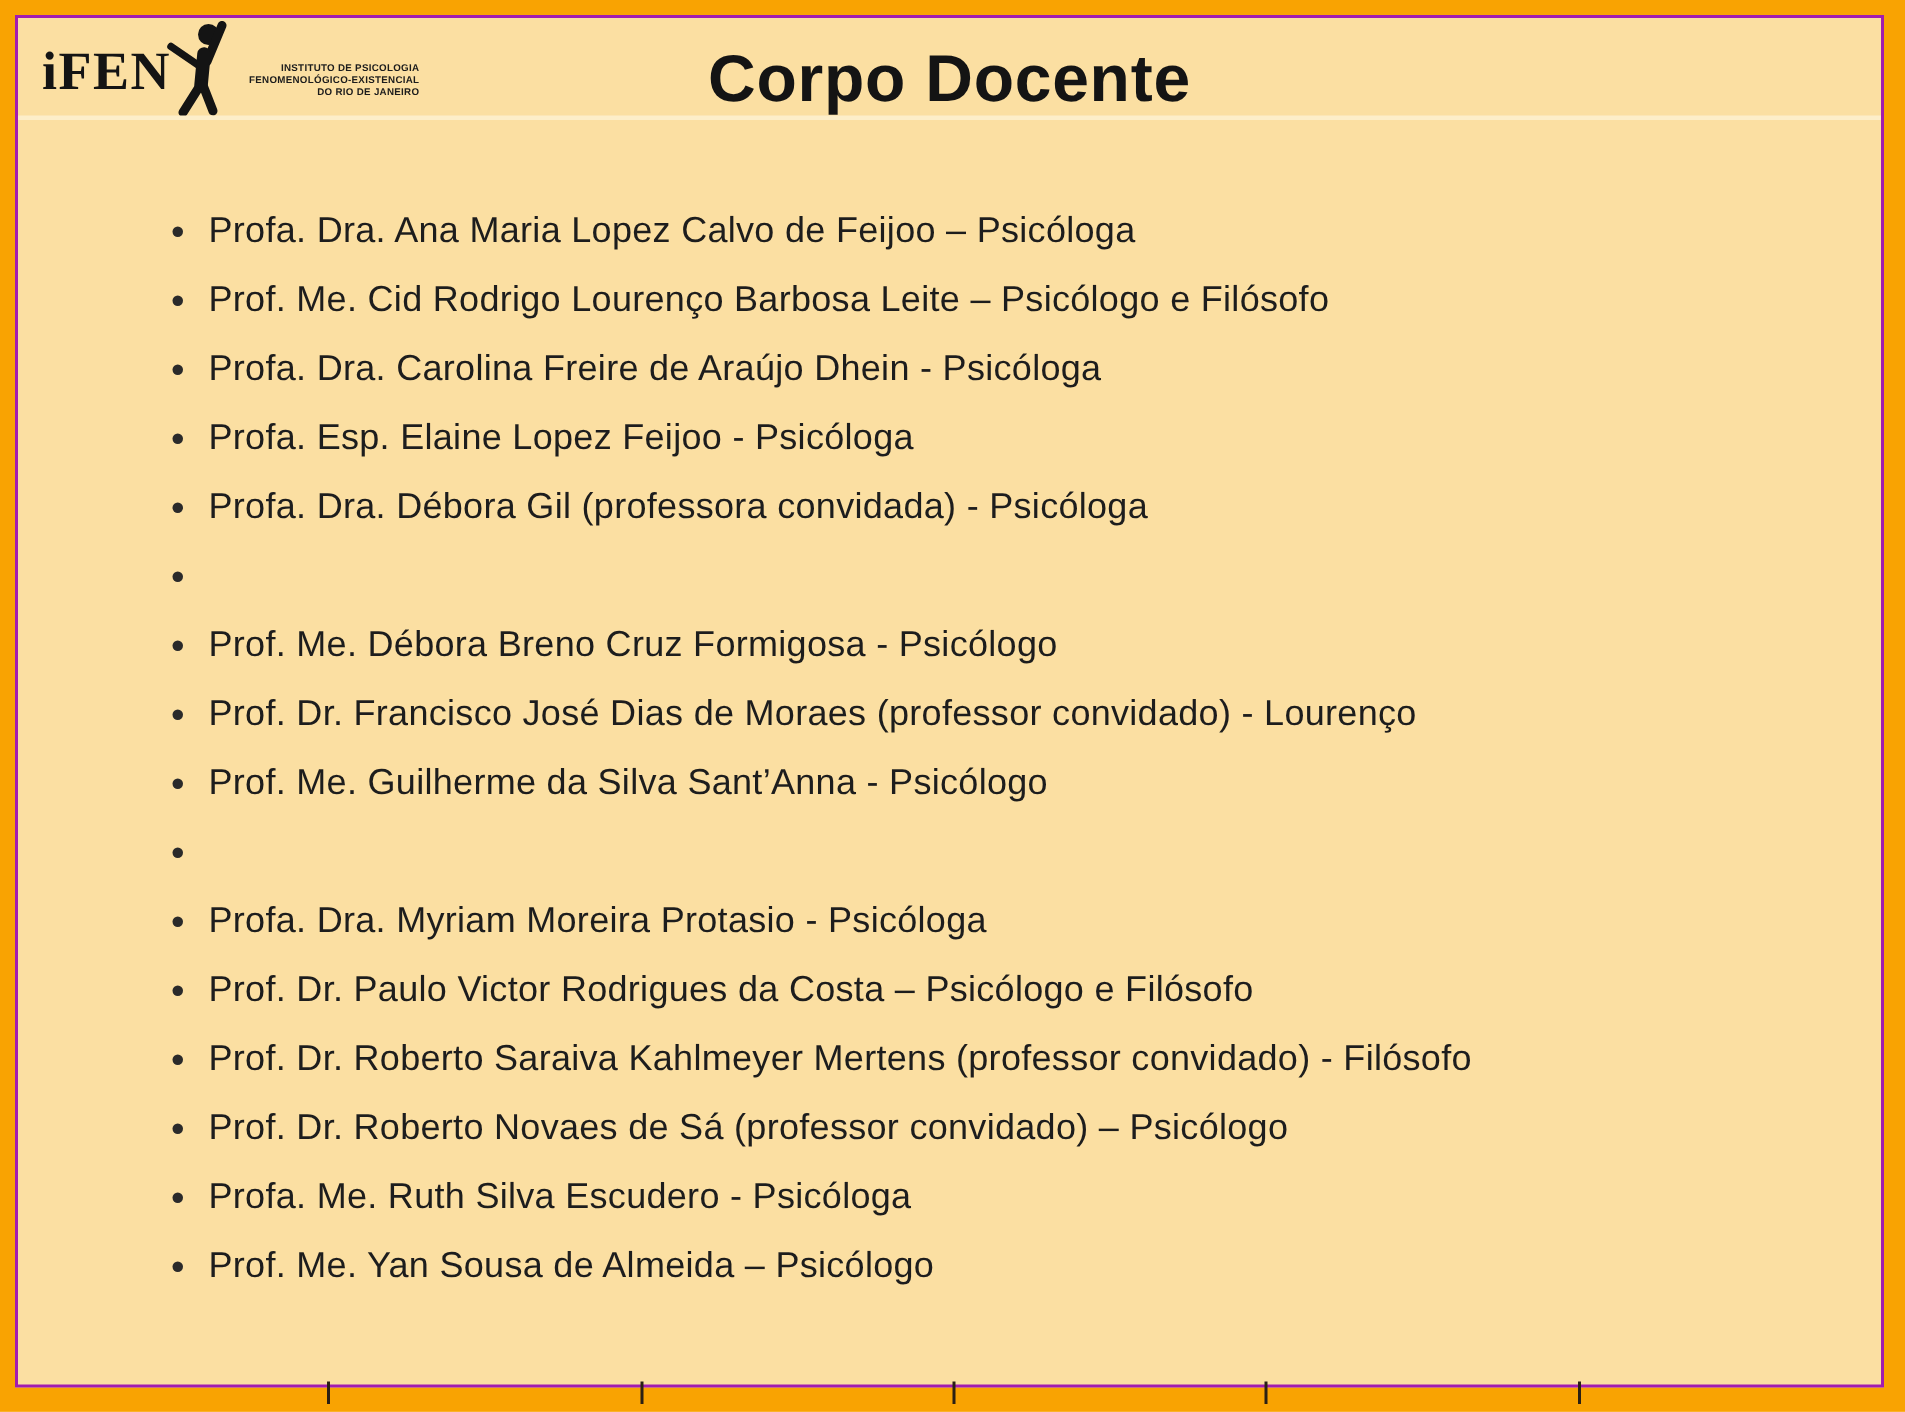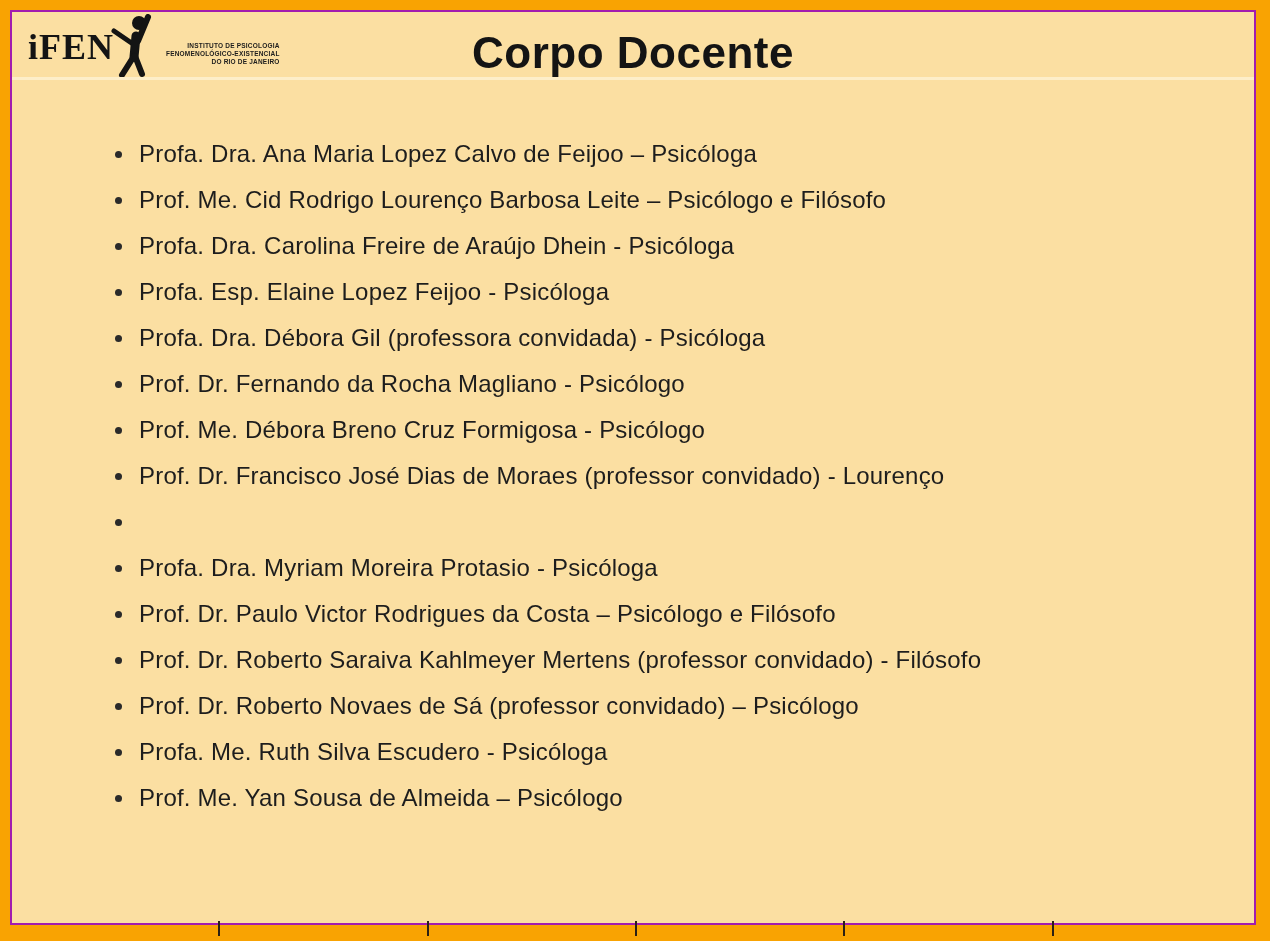--- a/index.html
+++ b/index.html
@@ -95,29 +95,32 @@
       <li class="faculty-item">
           <span class="bullet"></span>
           <span>Profa. Esp. Elaine Lopez Feijoo - Psicóloga</span>
         </li>
       <li class="faculty-item">
           <span class="bullet"></span>
           <span>Profa. Dra. Débora Gil (professora convidada) - Psicóloga</span>
         </li>
       <li class="faculty-item">
           <span class="bullet"></span>
-          <span>Prof. Dr. Fernando da Rocha Magliano - Psicólogo</span>
         </li>
       <li class="faculty-item">
           <span class="bullet"></span>
           <span>Prof. Me. Débora Breno Cruz Formigosa - Psicólogo</span>
         </li>
       <li class="faculty-item">
           <span class="bullet"></span>
           <span>Prof. Dr. Francisco José Dias de Moraes (professor convidado) - Lourenço</span>
+        </li>
+      <li class="faculty-item">
+          <span class="bullet"></span>
+          <span>Prof. Me. Guilherme da Silva Sant’Anna - Psicólogo</span>
         </li>
       <li class="faculty-item">
           <span class="bullet"></span>
         </li>
       <li class="faculty-item">
           <span class="bullet"></span>
           <span>Profa. Dra. Myriam Moreira Protasio - Psicóloga</span>
         </li>
       <li class="faculty-item">
           <span class="bullet"></span>

